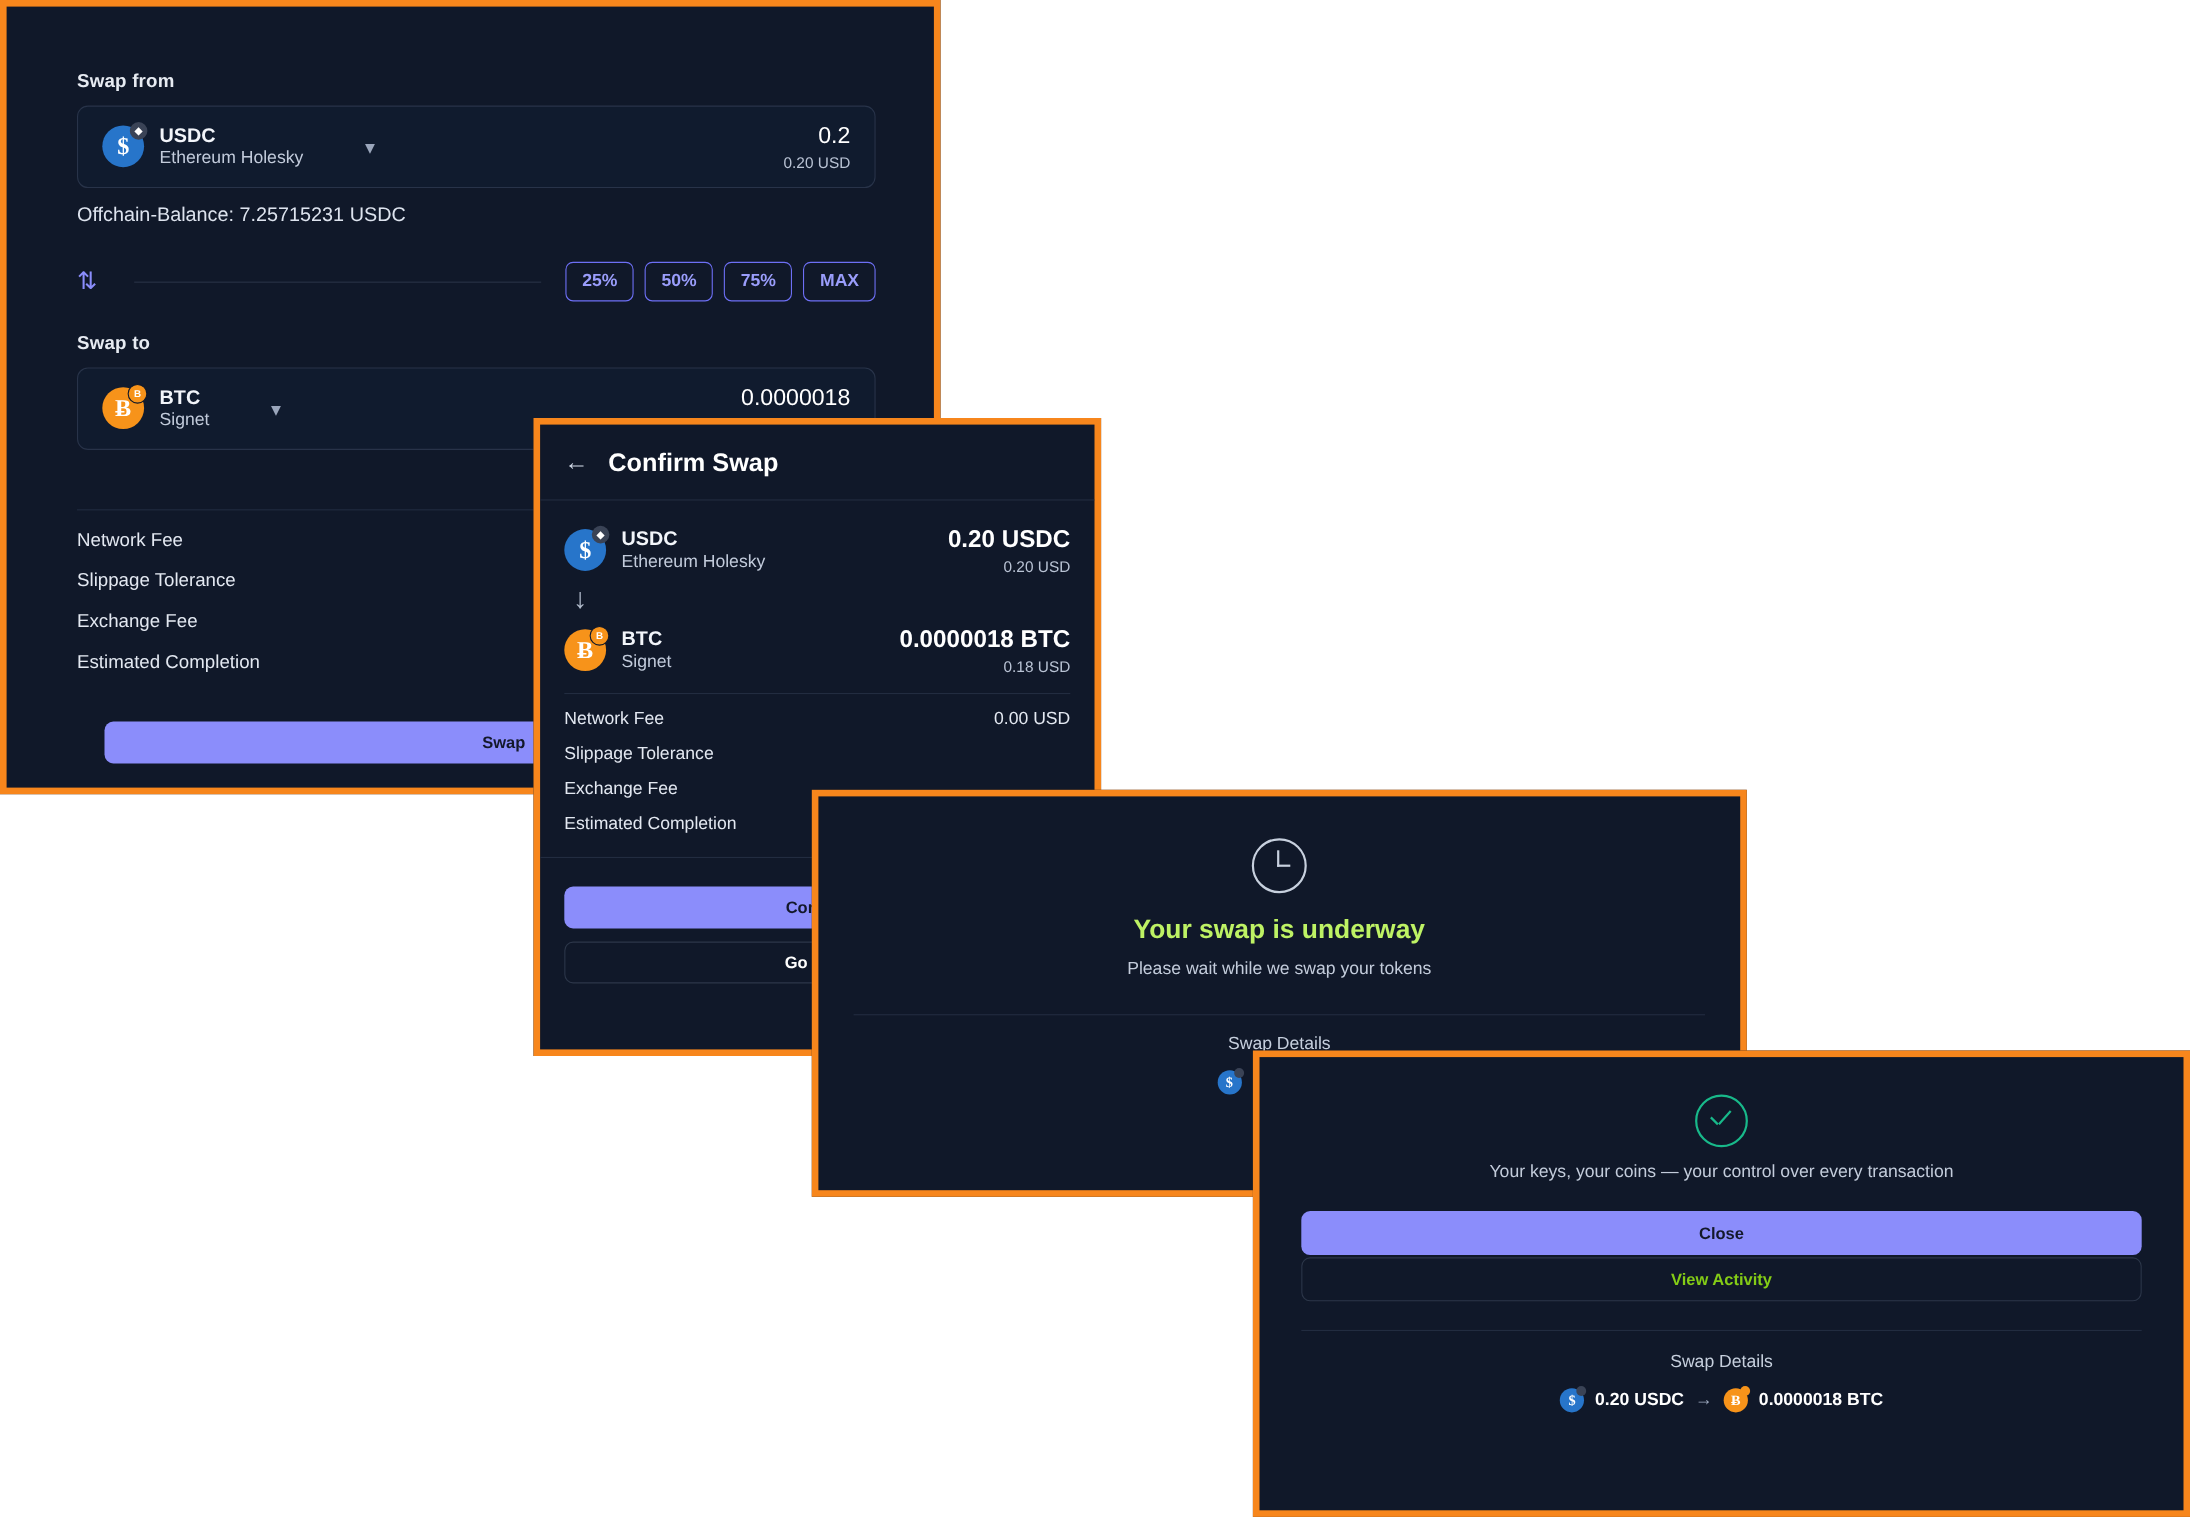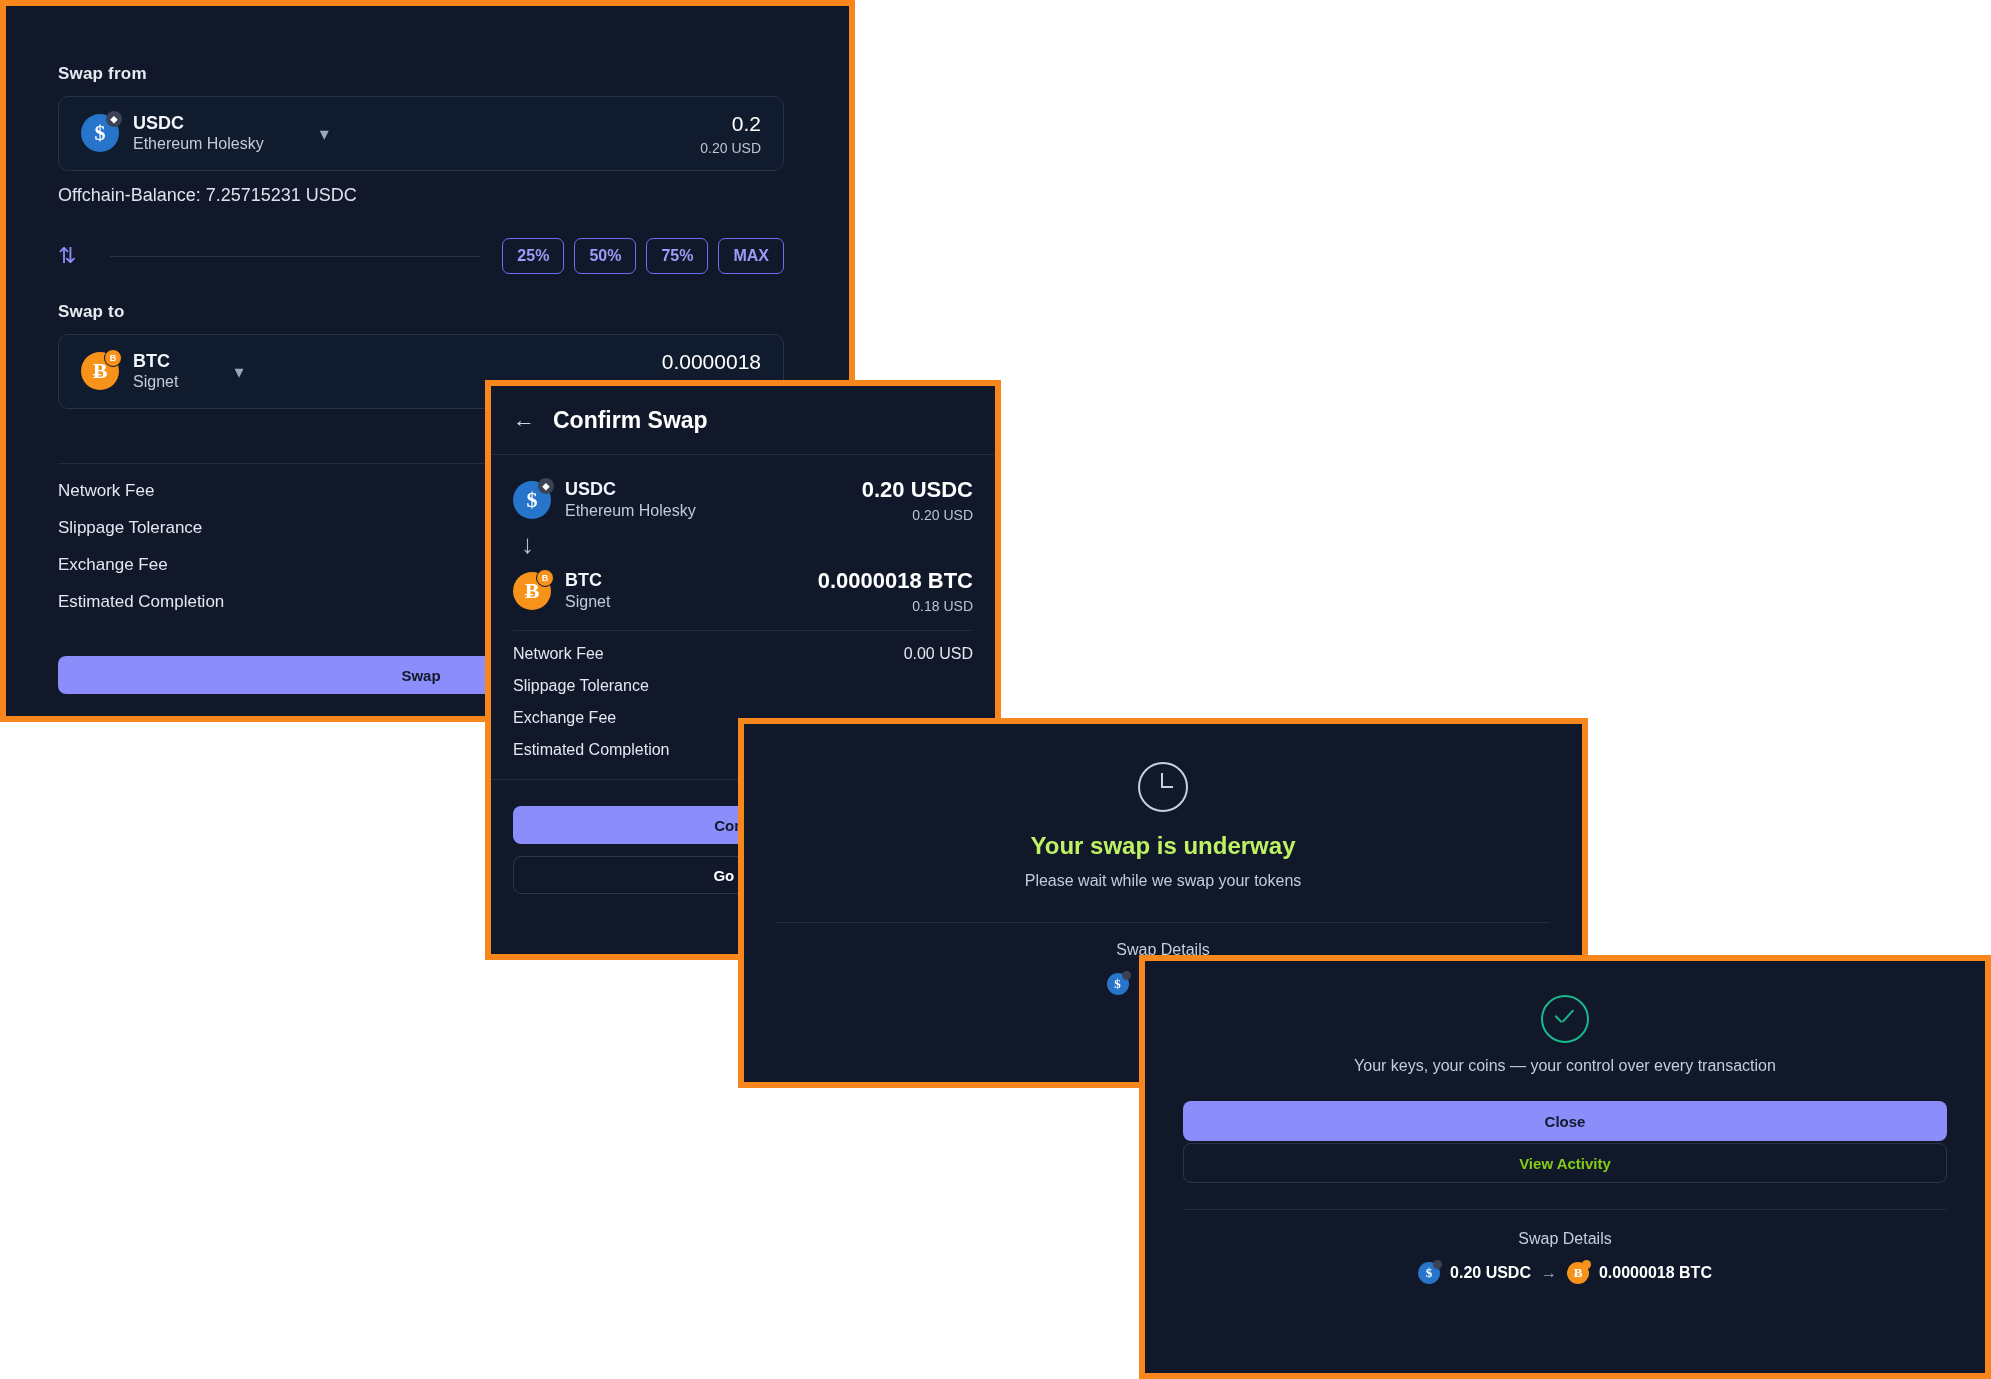--- a/index.html
+++ b/index.html
@@ -3,21 +3,21 @@
 <meta charset="utf-8">
 <style>
   html,body{margin:0;padding:0;background:#ffffff;}
   body{width:1991px;height:1379px;position:relative;font-family:"Liberation Sans",sans-serif;-webkit-font-smoothing:antialiased;}
   .stage{position:absolute;left:0;top:0;width:1991px;height:1379px;background:#ffffff;overflow:hidden;}
 
   .panel{position:absolute;background:#101829;border:6px solid #f7861c;box-sizing:border-box;overflow:hidden;}
 
   
   #panel-swap{left:0px;top:0px;width:855px;height:722px;}
-  .p1-inner{position:absolute;left:52px;top:58px;width:726px;}
+  .p1-inner{position:absolute;left:64px;top:58px;width:726px;}
   .label{color:#e7ebf2;font-size:17px;font-weight:bold;letter-spacing:.2px;}
   .token-box{margin-top:12px;border:1px solid #283349;border-radius:10px;background:#101b2e;
              height:75px;display:flex;align-items:center;padding:0 22px;box-sizing:border-box;}
   .tok-left{display:flex;align-items:center;gap:14px;}
   .coin{position:relative;width:38px;height:38px;flex:0 0 38px;}
   .coin .disc{width:38px;height:38px;border-radius:50%;display:block;}
   .coin .badge{position:absolute;right:-3px;top:-3px;width:16px;height:16px;border-radius:50%;
                display:flex;align-items:center;justify-content:center;font-size:9px;font-weight:bold;color:#fff;}
   .usdc .disc{background:#2775ca;}
   .usdc .badge{background:#3a4356;}
@@ -33,21 +33,21 @@
   .tok-usd{color:#b9c3d4;font-size:14px;margin-top:4px;}
   .balance{color:#dde3ee;font-size:18px;margin-top:14px;}
   .pct-row{display:flex;align-items:center;margin-top:32px;}
   .swap-arrows{color:#8b8dfb;font-size:22px;width:40px;}
   .pct-line{flex:1;height:1px;background:#2a3347;margin:0 12px;}
   .pct-btn{border:1px solid #6d6ff5;color:#9a9dfb;background:transparent;border-radius:7px;
            font-size:16px;font-weight:bold;padding:8px 14px;margin-left:10px;font-family:"Liberation Sans",sans-serif;}
   .sep{height:1px;background:#222c40;margin-top:54px;}
   .fee-row{display:flex;justify-content:space-between;color:#e3e8f1;font-size:17px;margin-top:17px;}
   .primary-btn{margin-top:44px;background:#8b8dfb;color:#13182a;border:0;border-radius:8px;height:38px;width:100%;
-               font-size:15px;font-weight:bold;font-family:"Liberation Sans",sans-serif;}
+               font-size:15px;font-weight:bold;font-family:"Liberation Sans",sans-serif;margin-left:25px;}
 
   
   #panel-confirm{left:485px;top:380px;width:516px;height:580px;}
   .p2-head{height:68px;display:flex;align-items:center;gap:18px;padding:0 22px;border-bottom:1px solid #222c40;}
   .back-arrow{color:#cdd5e3;font-size:22px;}
   .p2-title{color:#ffffff;font-size:23px;font-weight:bold;}
   .p2-body{padding:22px 22px 0 22px;}
   .c-row{display:flex;align-items:center;}
   .c-right{margin-left:auto;text-align:right;}
   .c-amt{color:#ffffff;font-size:22px;font-weight:bold;}

